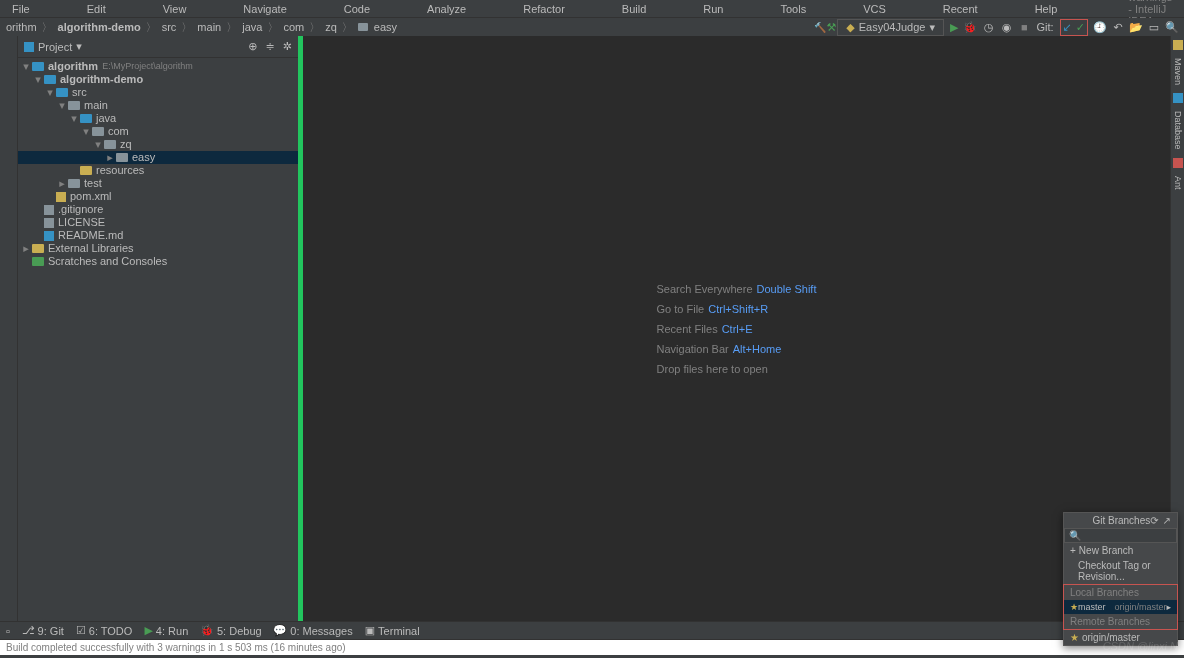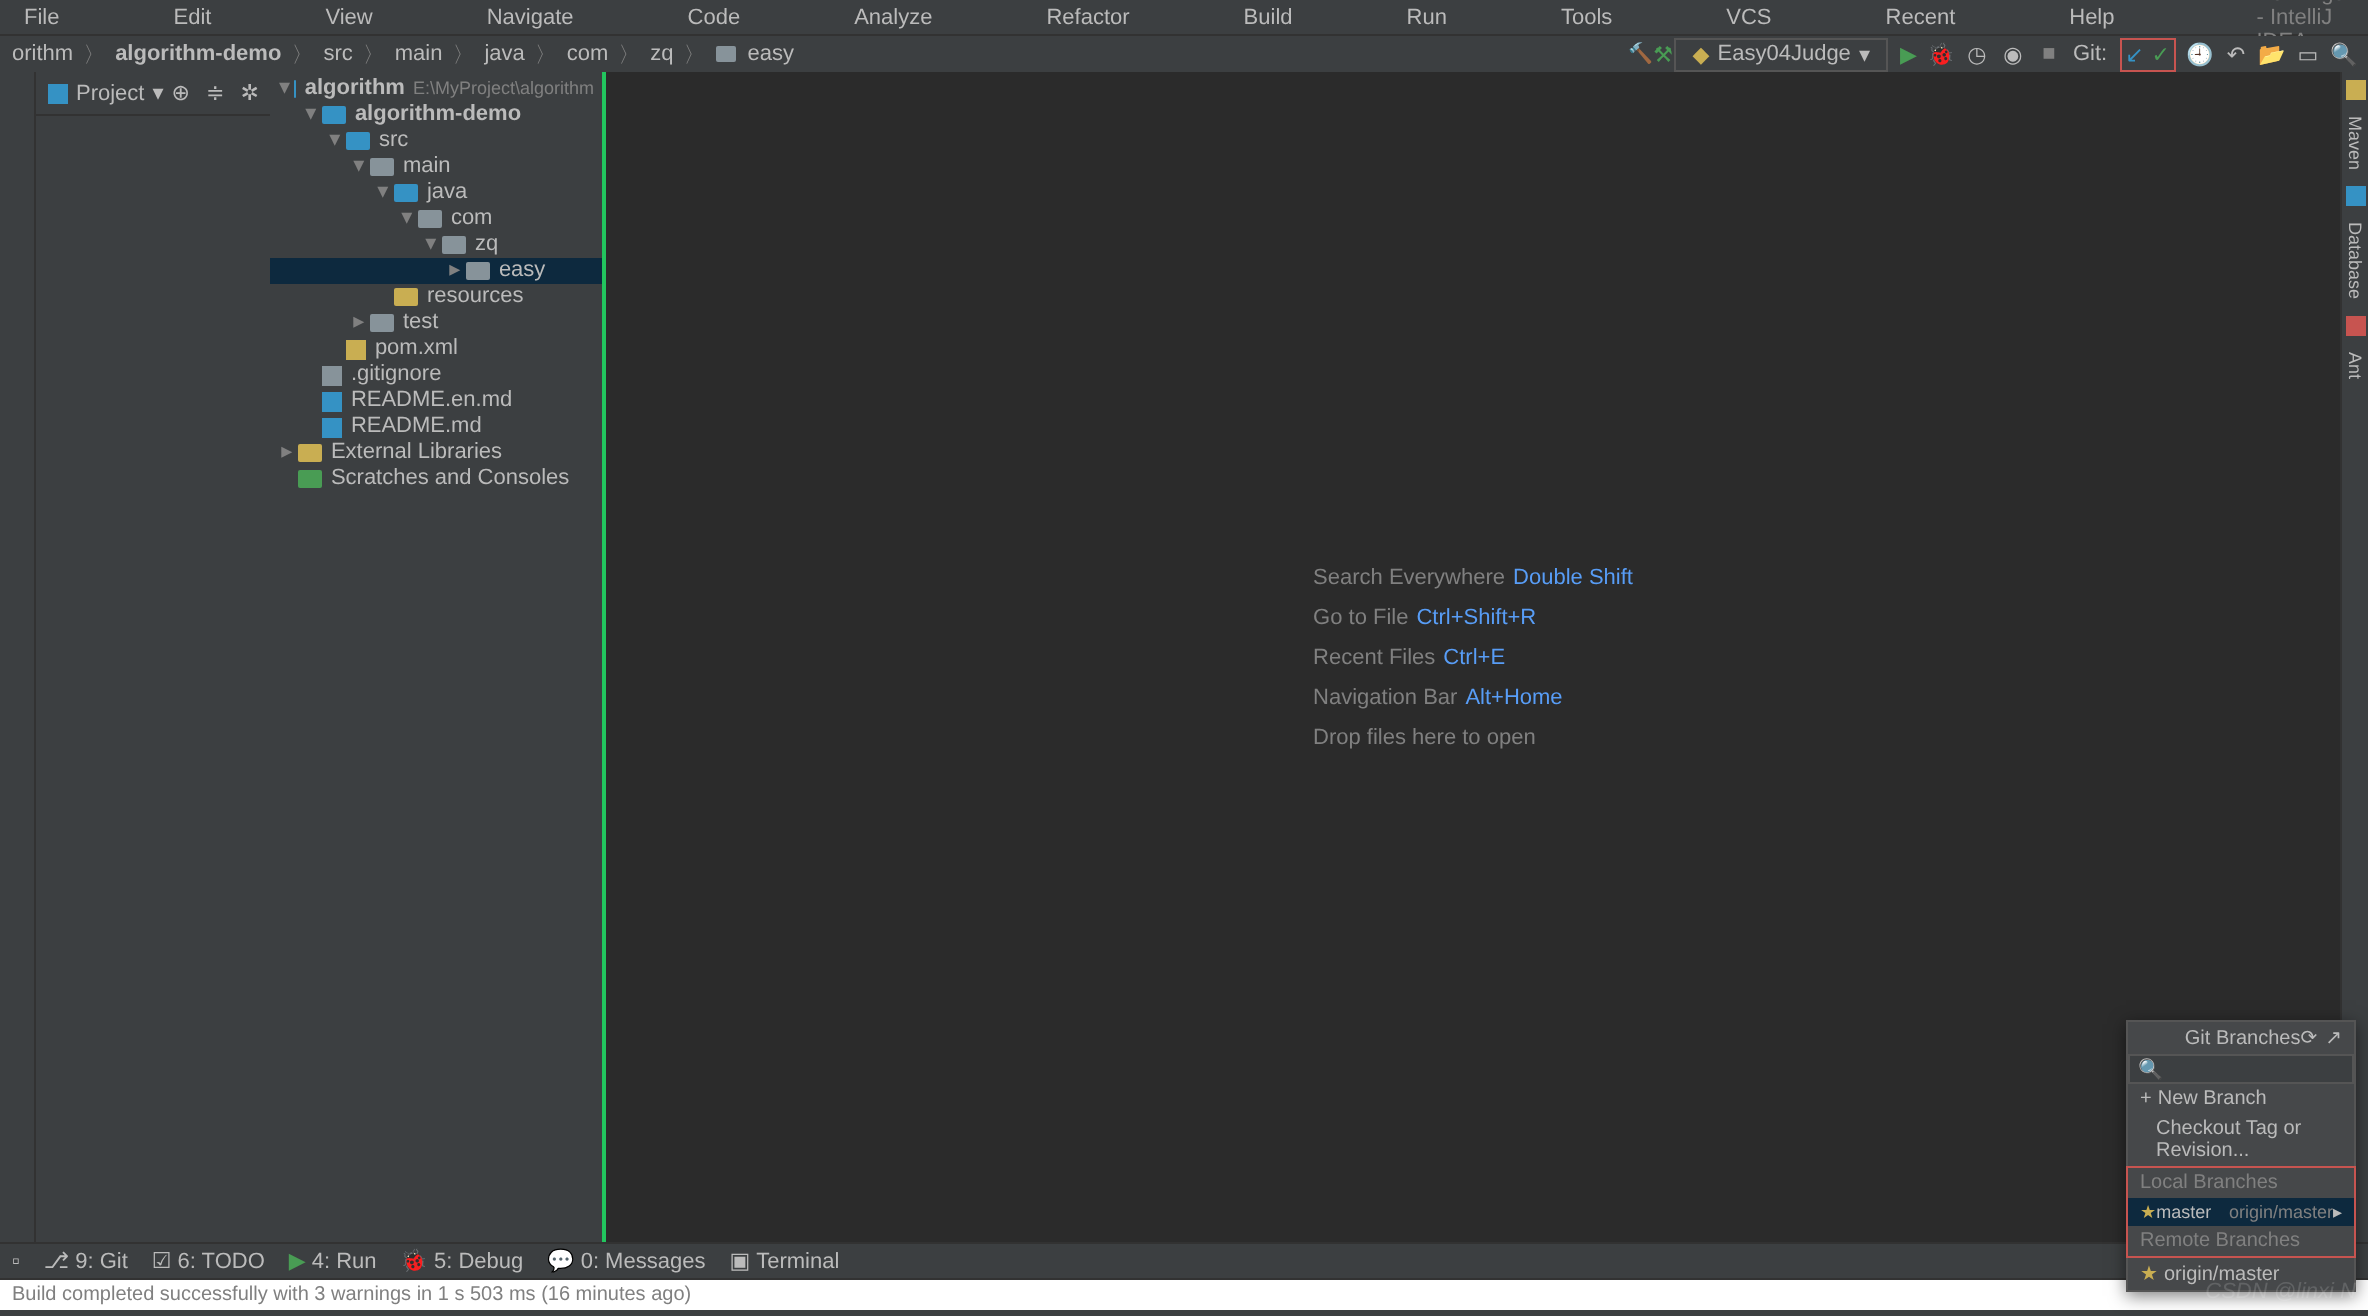--- a/index.html
+++ b/index.html
@@ -24,21 +24,21 @@
 .nav-bar .ic { width: 12px; height: 12px; display: inline-flex; align-items: center; justify-content: center; cursor: pointer; }
 .nav-bar .hammer::before { content: '🔨'; font-size: 10px; }
 .nav-bar .play { color: #499c54; font-size: 11px; cursor: pointer; }
 .nav-bar .highlight-box { border: 1px solid #c75450; padding: 1px 2px; display: flex; align-items: center; gap: 4px; }
 .nav-bar .highlight-box .arrow-down { color: #3592c4; }
 .nav-bar .highlight-box .check { color: #499c54; }
 
 
 .main { display: flex; height: 585px; }
 .left-gutter { width: 18px; background: #3c3f41; border-right: 1px solid #323232; }
-.project-panel { width: 285px; background: #3c3f41; border-right: 2px solid #22c55e; display: flex; flex-direction: row; }
+.project-panel { width: 285px; background: #3c3f41; border-right: 5px solid #22c55e; display: flex; flex-direction: column; }
 .project-header { height: 22px; display: flex; align-items: center; padding: 0 6px; gap: 4px; border-bottom: 1px solid #323232; }
 .project-header .proj-ic { width: 10px; height: 10px; background: #3592c4; display: inline-block; }
 .project-header .ctrls { margin-left: auto; display: flex; gap: 8px; color: #bbb; }
 .tree { flex: 1; overflow: auto; padding-top: 2px; }
 .tree-row { display: flex; align-items: center; height: 13px; line-height: 13px; padding-right: 4px; cursor: pointer; white-space: nowrap; }
 .tree-row.selected { background: #0d293e; }
 .tree-row .toggle { width: 8px; text-align: center; color: #808080; margin-right: 2px; }
 .tree-row .folder { width: 12px; height: 9px; background: #87939a; border-radius: 1px; margin-right: 4px; }
 .tree-row .folder.module { background: #3592c4; }
 .tree-row .folder.src { background: #3592c4; }
@@ -216,22 +216,22 @@
           <span class="file" style="background:#c9ae52"></span>
           <span class="label">pom.xml</span>
         </div>
       <div class="tree-row" style="padding-left:16px">
           <span class="toggle"></span>
           <span class="file" style="background:#87939a"></span>
           <span class="label">.gitignore</span>
         </div>
       <div class="tree-row" style="padding-left:16px">
           <span class="toggle"></span>
-          <span class="file" style="background:#3592c4"></span>
-          <span class="label">README.en.md</span>
+          <span class="file" style="background:#87939a"></span>
+          <span class="label">LICENSE</span>
         </div>
       <div class="tree-row" style="padding-left:16px">
           <span class="toggle"></span>
           <span class="file" style="background:#3592c4"></span>
           <span class="label">README.md</span>
         </div>
       <div class="tree-row" style="padding-left:4px">
           <span class="toggle">▸</span>
           <span class="folder" style="background:#c9ae52"></span>
           <span class="label">External Libraries</span>

